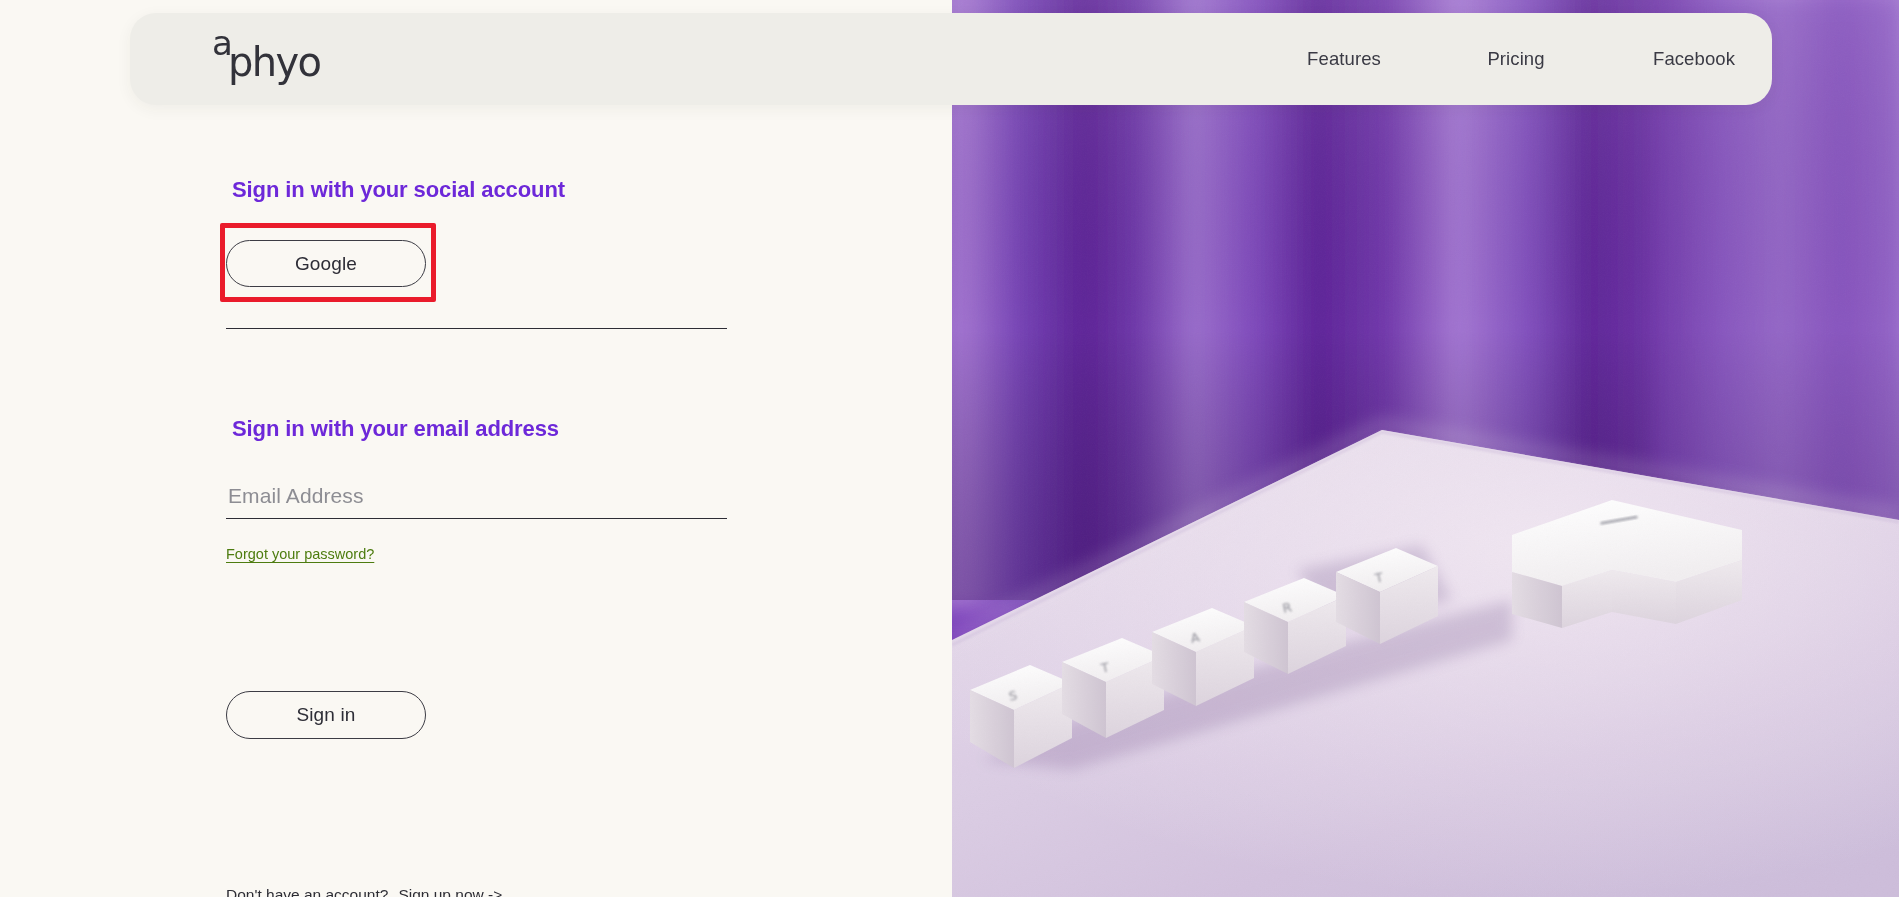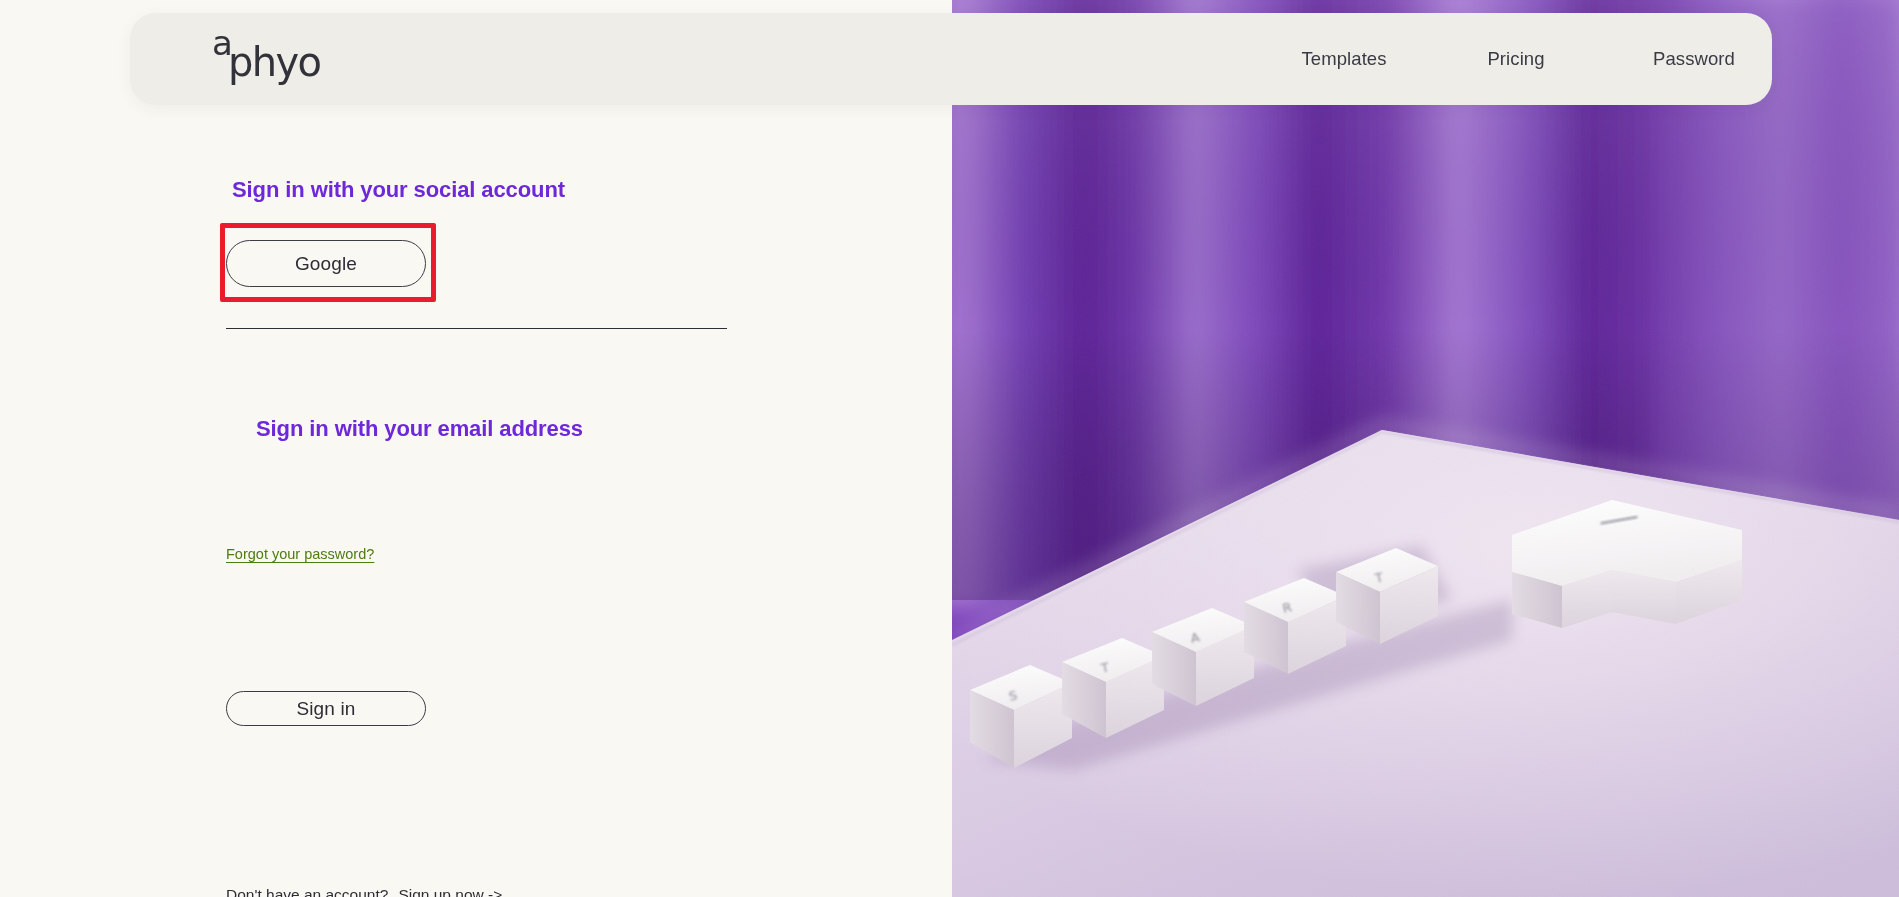--- a/index.html
+++ b/index.html
@@ -99,21 +99,21 @@
   .section-heading {
     position: absolute;
     left: 232px;
     font-size: 22px;
     font-weight: 700;
     letter-spacing: -0.1px;
     color: #6d28d9;
     white-space: nowrap;
   }
   .heading-social { top: 72px; }
-  .heading-email  { top: 311px; margin-left: 24px; }
+  .heading-email  { top: 311px; }
 
   
   .social-row {
     position: absolute;
     left: 226px;
     top: 135px;
     display: flex;
     gap: 37px;
     flex-direction: column;
   }
@@ -196,21 +196,21 @@
     text-underline-offset: 2.5px;
     cursor: pointer;
     white-space: nowrap;
   }
 
   .signin-btn {
     position: absolute;
     left: 226px;
     top: 586px;
     width: 200px;
-    height: 35px;
+    height: 48px;
   }
 
   .account-row {
     position: absolute;
     left: 226px;
     top: 781px;
     display: flex;
     align-items: baseline;
     gap: 10px;
     font-size: 15.5px;
@@ -371,40 +371,43 @@
         <g fill="#32323a">
 
           <text x="0" y="27" font-family="DejaVu Sans, sans-serif" font-size="34" font-weight="500" letter-spacing="-1">a</text>
 
           <text x="16" y="48" font-family="DejaVu Sans, sans-serif" font-size="40" font-weight="500" letter-spacing="-1.6">phyo</text>
         </g>
       </svg>
     </div>
 
     <nav class="nav">
-      <a class="nav-item nav-features">Templates</a>
+      <a class="nav-item nav-features">Features</a>
       <a class="nav-item nav-pricing">Pricing</a>
-      <a class="nav-item nav-templates">Password</a>
+      <a class="nav-item nav-templates">Facebook</a>
     </nav>
   </header>
 
   <main class="form-panel">
 
     <h2 class="section-heading heading-social">Sign in with your social account</h2>
 
     <div class="social-row">
       <button class="pill-btn">Google</button>
     </div>
 
     <div class="highlight-box"></div>
 
     <div class="divider"></div>
 
     <h2 class="section-heading heading-email">Sign in with your email address</h2>
 
+    <div class="field field-email">
+      <input type="email" autocomplete="off" placeholder="Email Address" style="">
+    </div>
 
     <a class="forgot-link">Forgot your password?</a>
 
 
     <button class="pill-btn signin-btn">Sign in</button>
 
     <div class="account-row">
       <span>Don't have an account?</span>
       <a class="signup-link">Sign up now -&gt;</a>
     </div>

